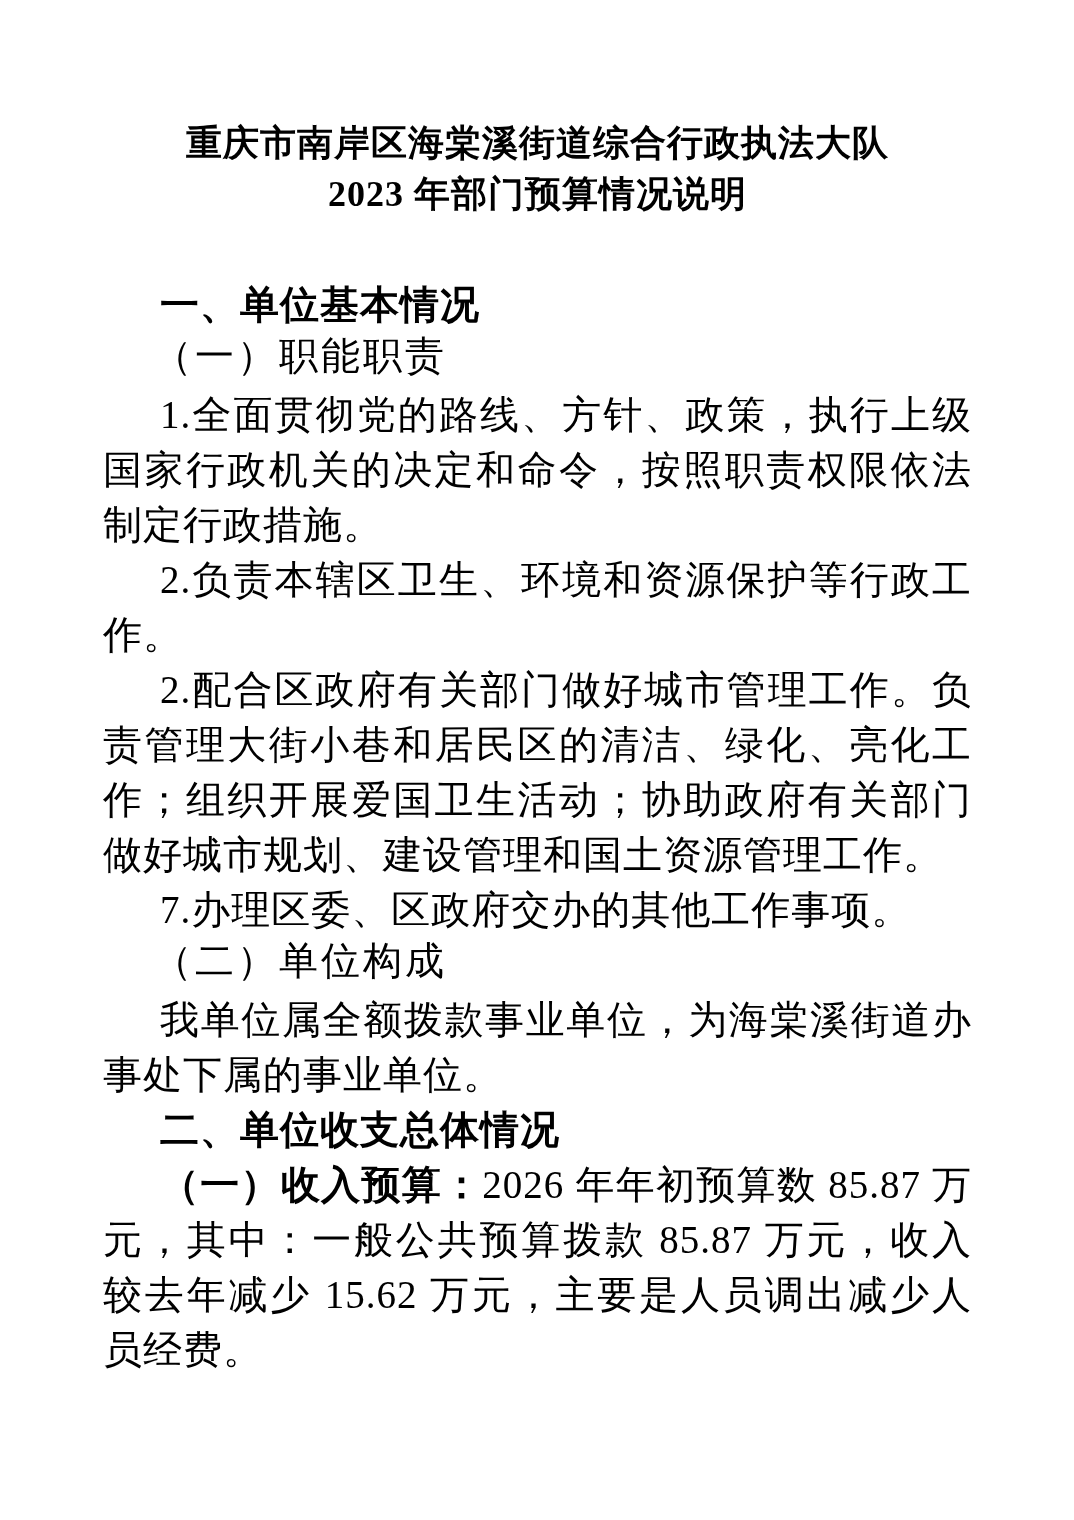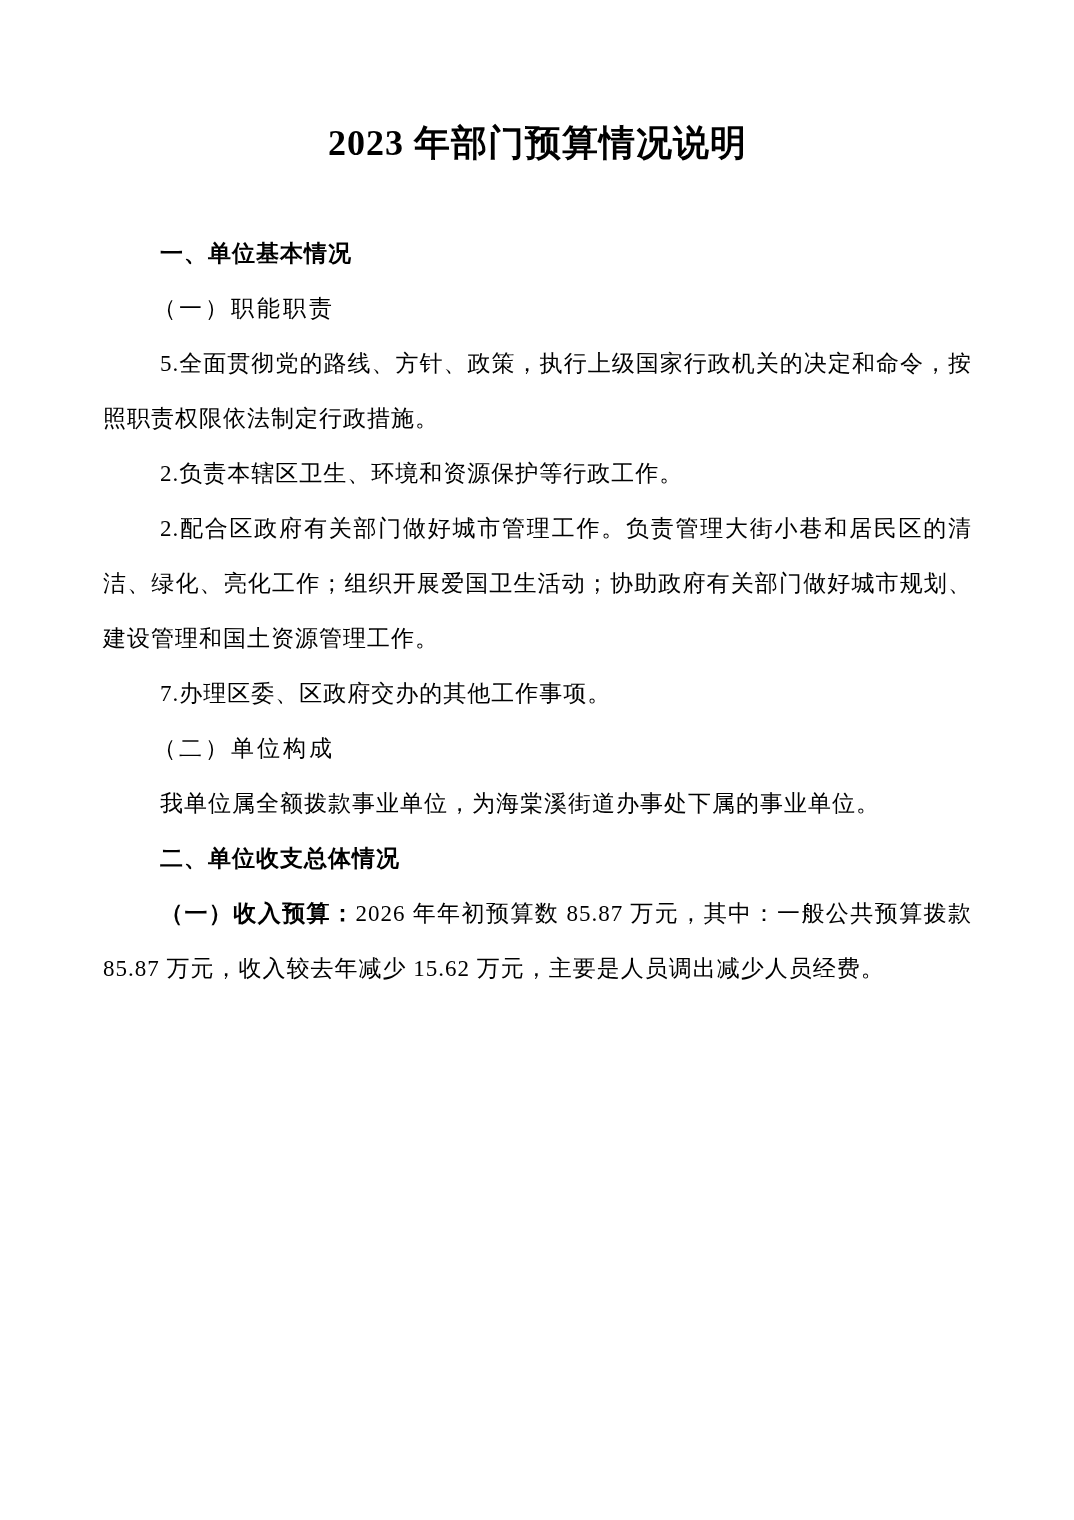--- a/index.html
+++ b/index.html
@@ -30,59 +30,60 @@
     text-align: center;
     letter-spacing: 1px;
   }
   .doc-title .title-line {
     display: block;
   }
   p {
     margin: 0;
   }
   .line {
-    font-size: 23px;
+    font-size: 39px;
     line-height: 55px;
   }
   .h-black {
     font-family: "Liberation Sans", "DejaVu Sans", sans-serif;
     font-weight: bold;
     text-indent: 57px;
     letter-spacing: 1px;
   }
   .kai-sub {
-    font-family: Liberation Sans, sans-serif;
+    font-family: Liberation Mono, monospace;
     text-indent: 50px;
     letter-spacing: 3px;
   }
   .body-p {
     font-family: "Liberation Serif", "DejaVu Serif", serif;
     text-align: justify;
     text-indent: 57px;
     letter-spacing: 1px;
   }
   .lead-bold {
     font-weight: bold;
   }
 </style>
 </head>
 <body>
 
 <div class="page">
   <div class="content">
 
     <h1 class="doc-title">
+      <span class="title-line">重庆市南岸区海棠溪街道综合行政执法大队</span>
       <span class="title-line">2023 年部门预算情况说明</span>
     </h1>
 
     <p class="line h-black">一、单位基本情况</p>
 
     <p class="line kai-sub">（一）职能职责</p>
 
-    <p class="line body-p">5.全面贯彻党的路线、方针、政策，执行上级国家行政机关的决定和命令，按照职责权限依法制定行政措施。</p>
+    <p class="line body-p">1.全面贯彻党的路线、方针、政策，执行上级国家行政机关的决定和命令，按照职责权限依法制定行政措施。</p>
 
     <p class="line body-p">2.负责本辖区卫生、环境和资源保护等行政工作。</p>
 
     <p class="line body-p">2.配合区政府有关部门做好城市管理工作。负责管理大街小巷和居民区的清洁、绿化、亮化工作；组织开展爱国卫生活动；协助政府有关部门做好城市规划、建设管理和国土资源管理工作。</p>
 
     <p class="line body-p">7.办理区委、区政府交办的其他工作事项。</p>
 
     <p class="line kai-sub">（二）单位构成</p>
 
     <p class="line body-p">我单位属全额拨款事业单位，为海棠溪街道办事处下属的事业单位。</p>

